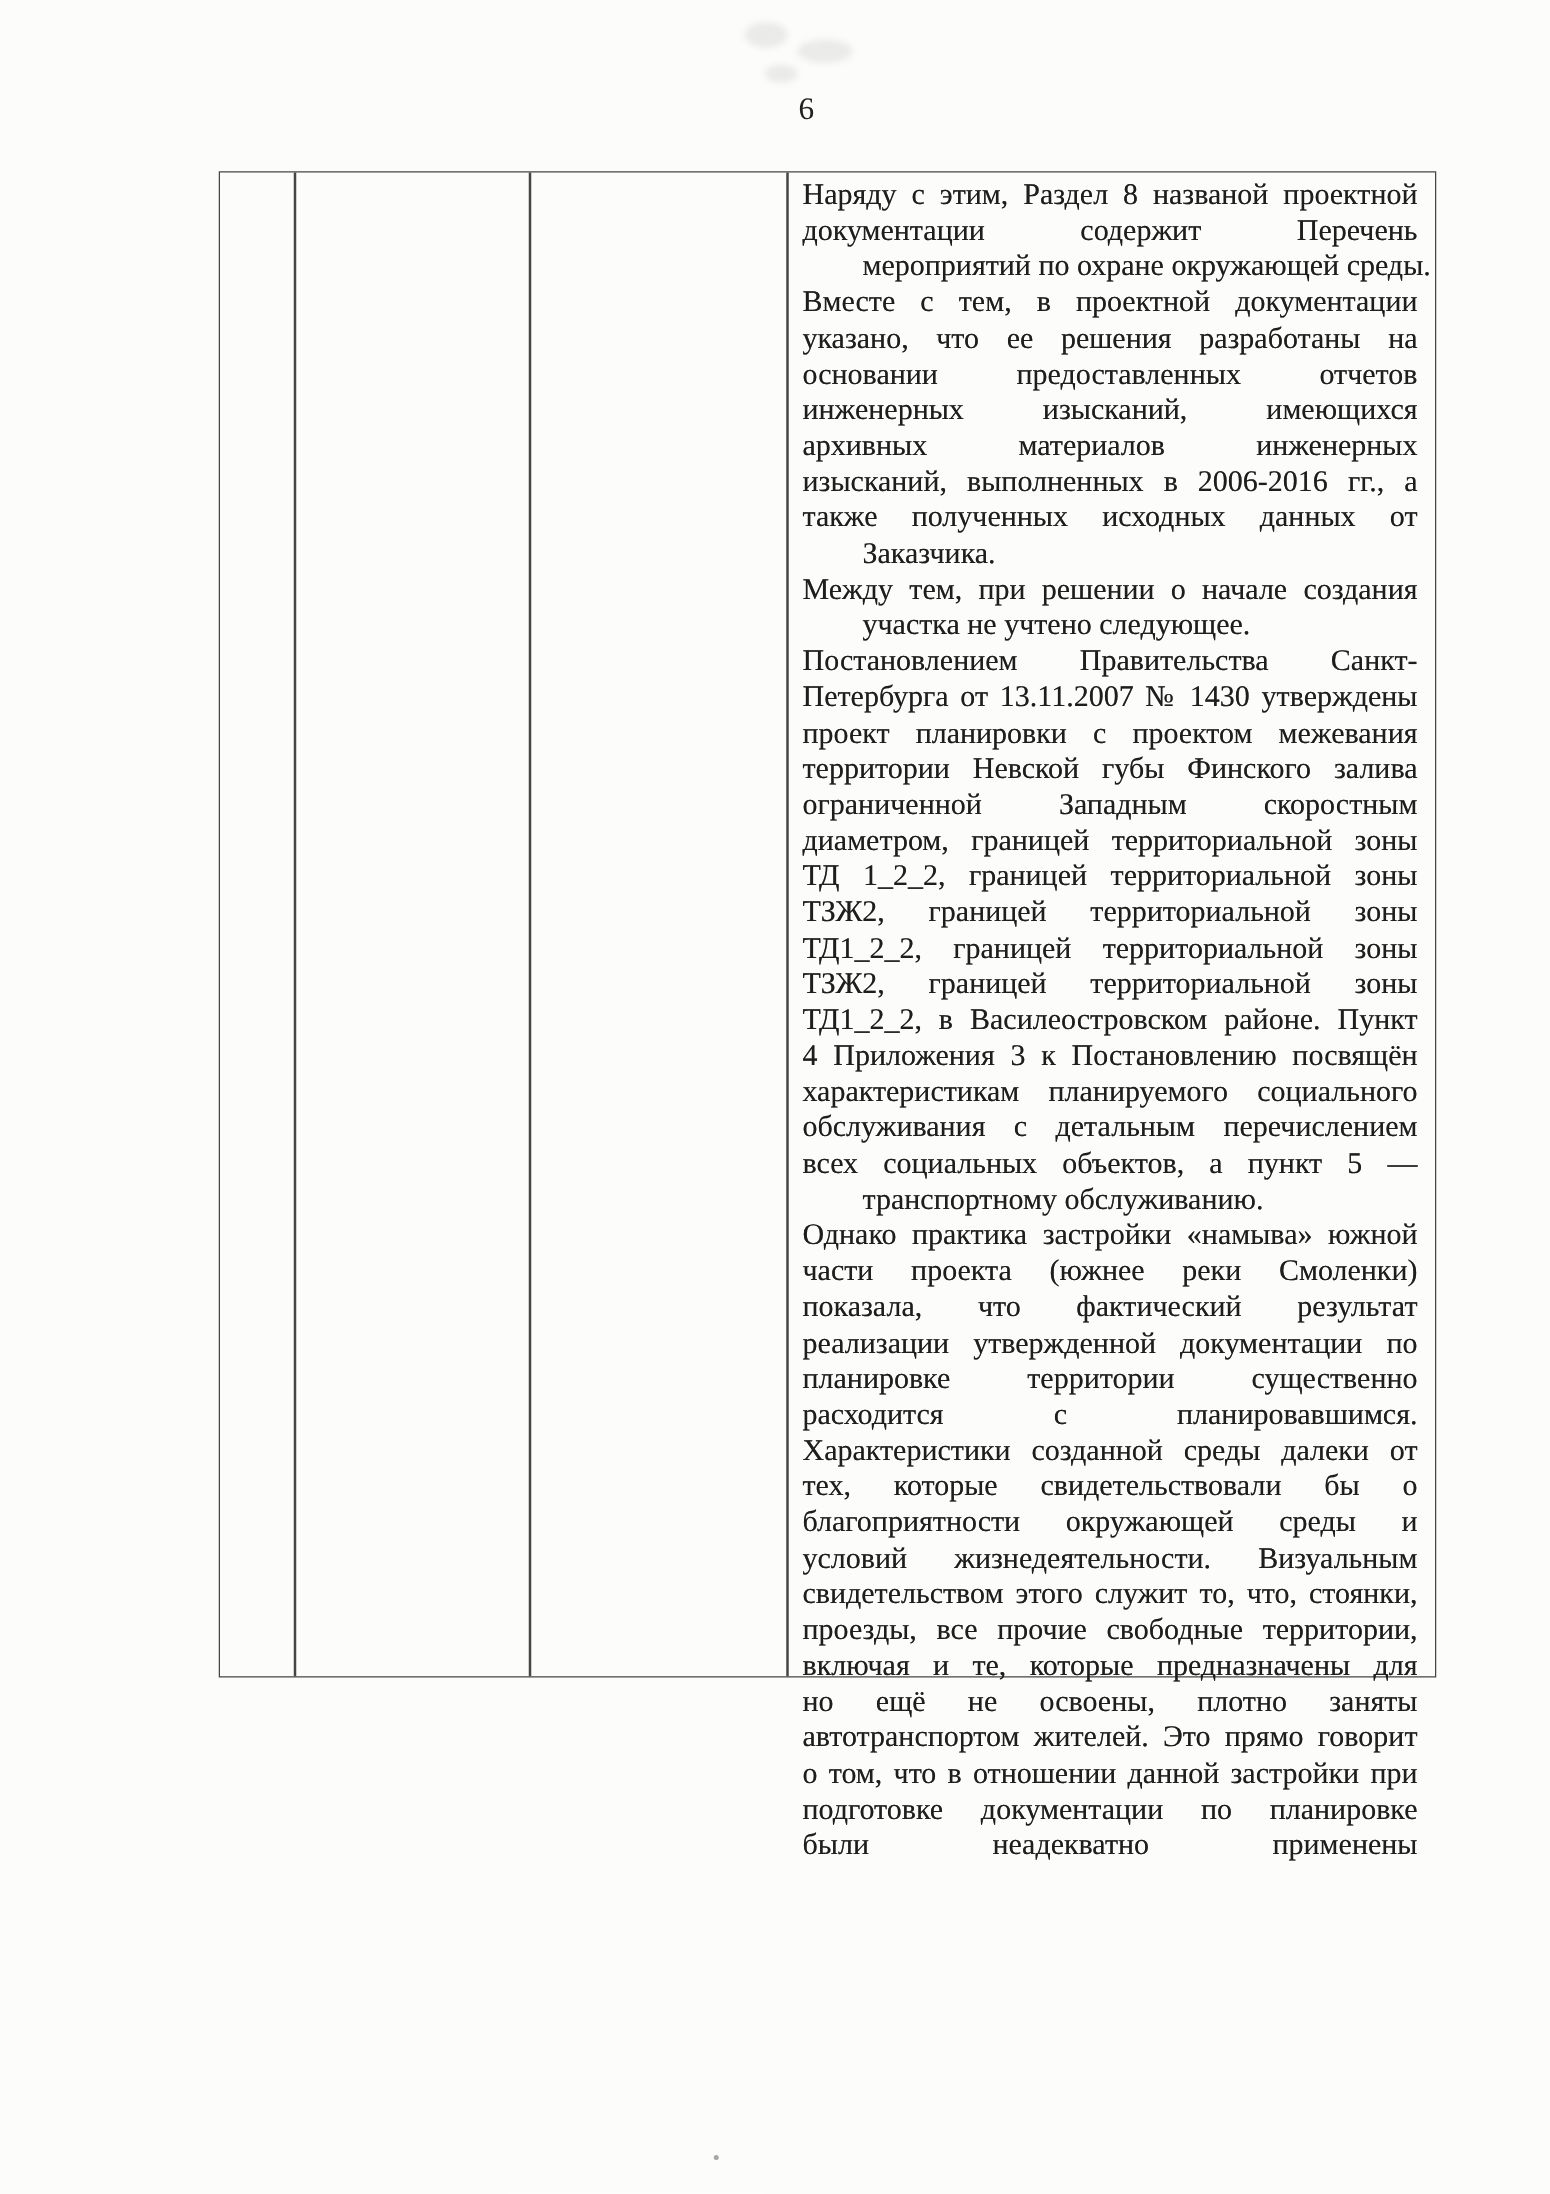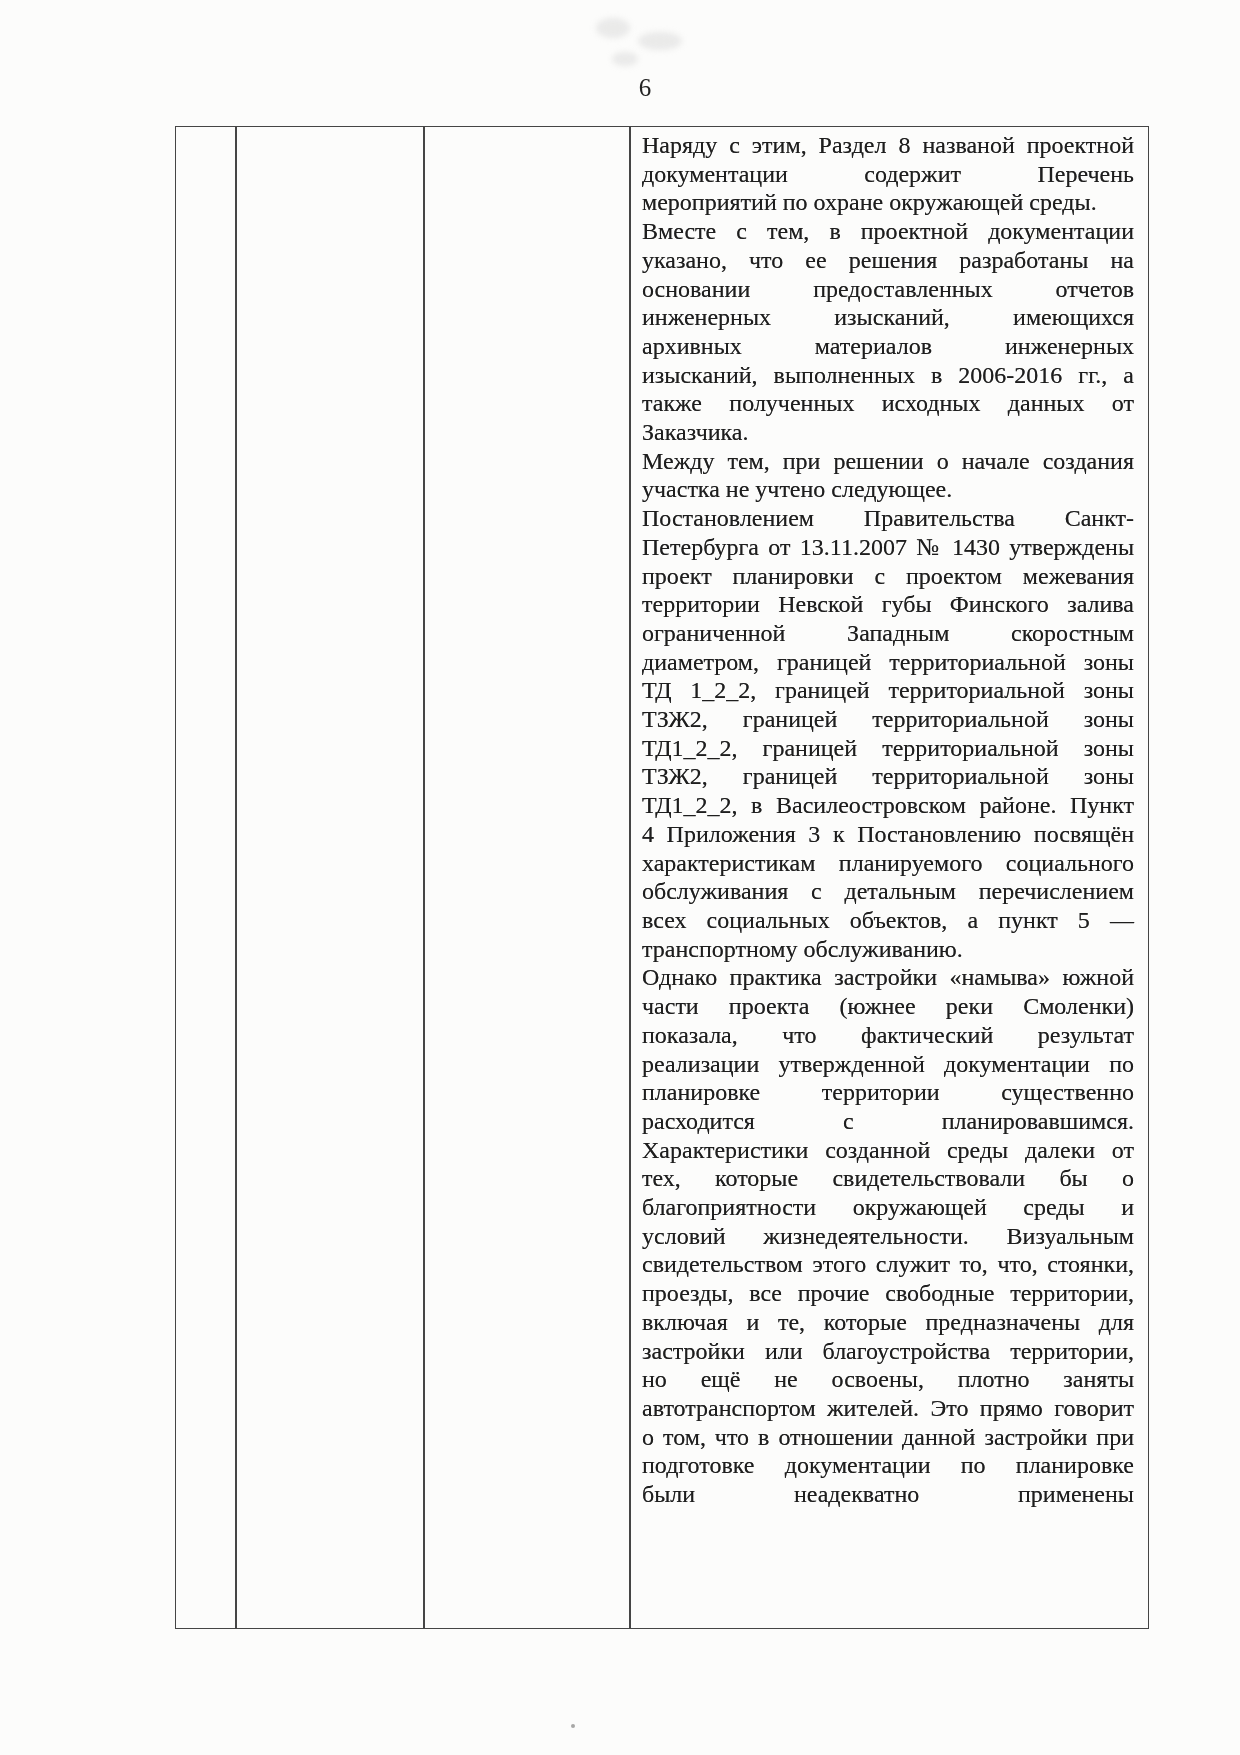--- a/index.html
+++ b/index.html
@@ -21,23 +21,23 @@
     top: 74px;
     width: 70px;
     text-align: center;
     font-size: 25px;
     line-height: 28px;
     color: #222;
   }
   .doc-table {
     position: absolute;
     left: 175px;
-    top: 126px;
+    top: 137px;
     width: 974px;
-    height: 1503px;
+    height: 1205px;
     border: 1.6px solid #454545;
     box-sizing: border-box;
     background: transparent;
   }
   .vline {
     position: absolute;
     top: 0;
     bottom: 0;
     width: 1.6px;
     background: #454545;
@@ -56,20 +56,21 @@
     line-height: 28.7px;
     white-space: nowrap;
     text-align: justify;
     text-align-last: justify;
     text-justify: inter-word;
     text-shadow: 0 0 0.5px rgba(25,25,25,0.65);
   }
   .ln.end {
     text-align: left;
     text-align-last: left;
+    margin-left: 48px;
   }
   .scan-smudge {
     position: absolute;
     background: rgba(185,185,185,0.28);
     border-radius: 50%;
     filter: blur(3px);
   }
   .smudge-a { left: 596px; top: 18px;  width: 34px; height: 20px; }
   .smudge-b { left: 638px; top: 32px;  width: 44px; height: 18px; }
   .smudge-c { left: 612px; top: 52px;  width: 26px; height: 14px; }
@@ -135,21 +136,20 @@
         <div class="ln">реализации утвержденной документации по</div>
         <div class="ln">планировке территории существенно</div>
         <div class="ln">расходится с планировавшимся.</div>
         <div class="ln">Характеристики созданной среды далеки от</div>
         <div class="ln">тех, которые свидетельствовали бы о</div>
         <div class="ln">благоприятности окружающей среды и</div>
         <div class="ln">условий жизнедеятельности. Визуальным</div>
         <div class="ln">свидетельством этого служит то, что, стоянки,</div>
         <div class="ln">проезды, все прочие свободные территории,</div>
         <div class="ln">включая и те, которые предназначены для</div>
-        <div class="ln">застройки или благоустройства территории,</div>
         <div class="ln">но ещё не освоены, плотно заняты</div>
         <div class="ln">автотранспортом жителей. Это прямо говорит</div>
         <div class="ln">о том, что в отношении данной застройки при</div>
         <div class="ln">подготовке документации по планировке</div>
         <div class="ln">были неадекватно применены</div>
       </div>
   </div>
 
   <div class="scan-dot"></div>
 

